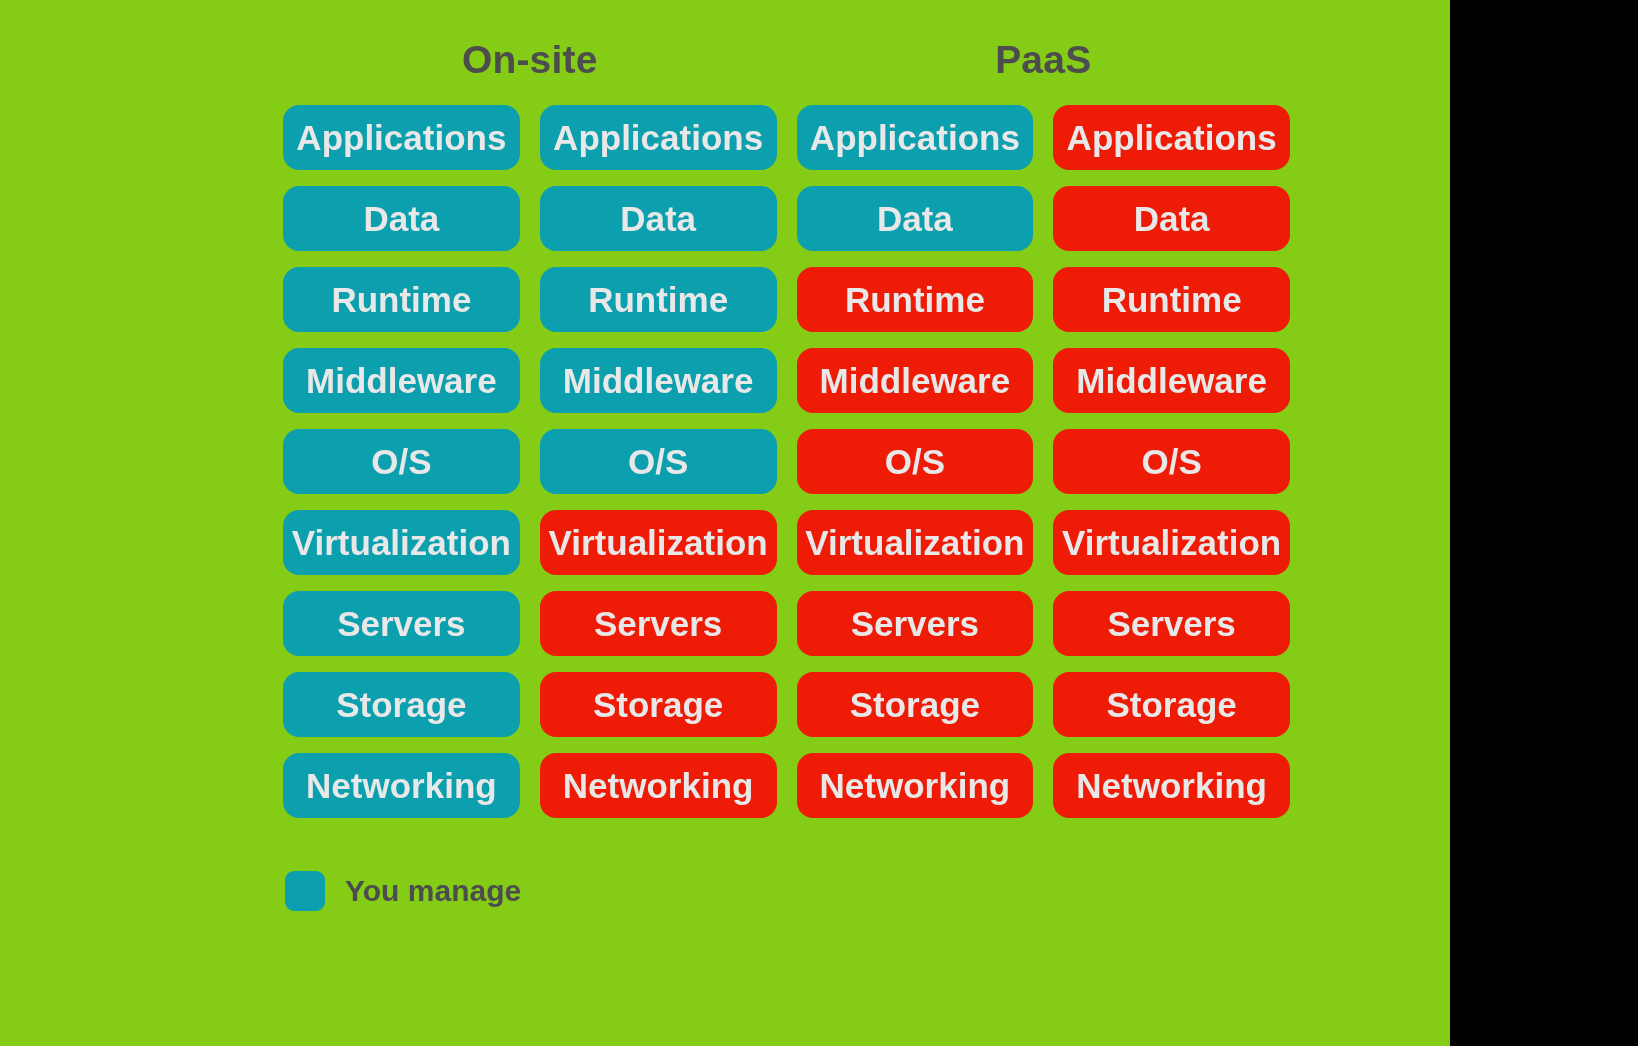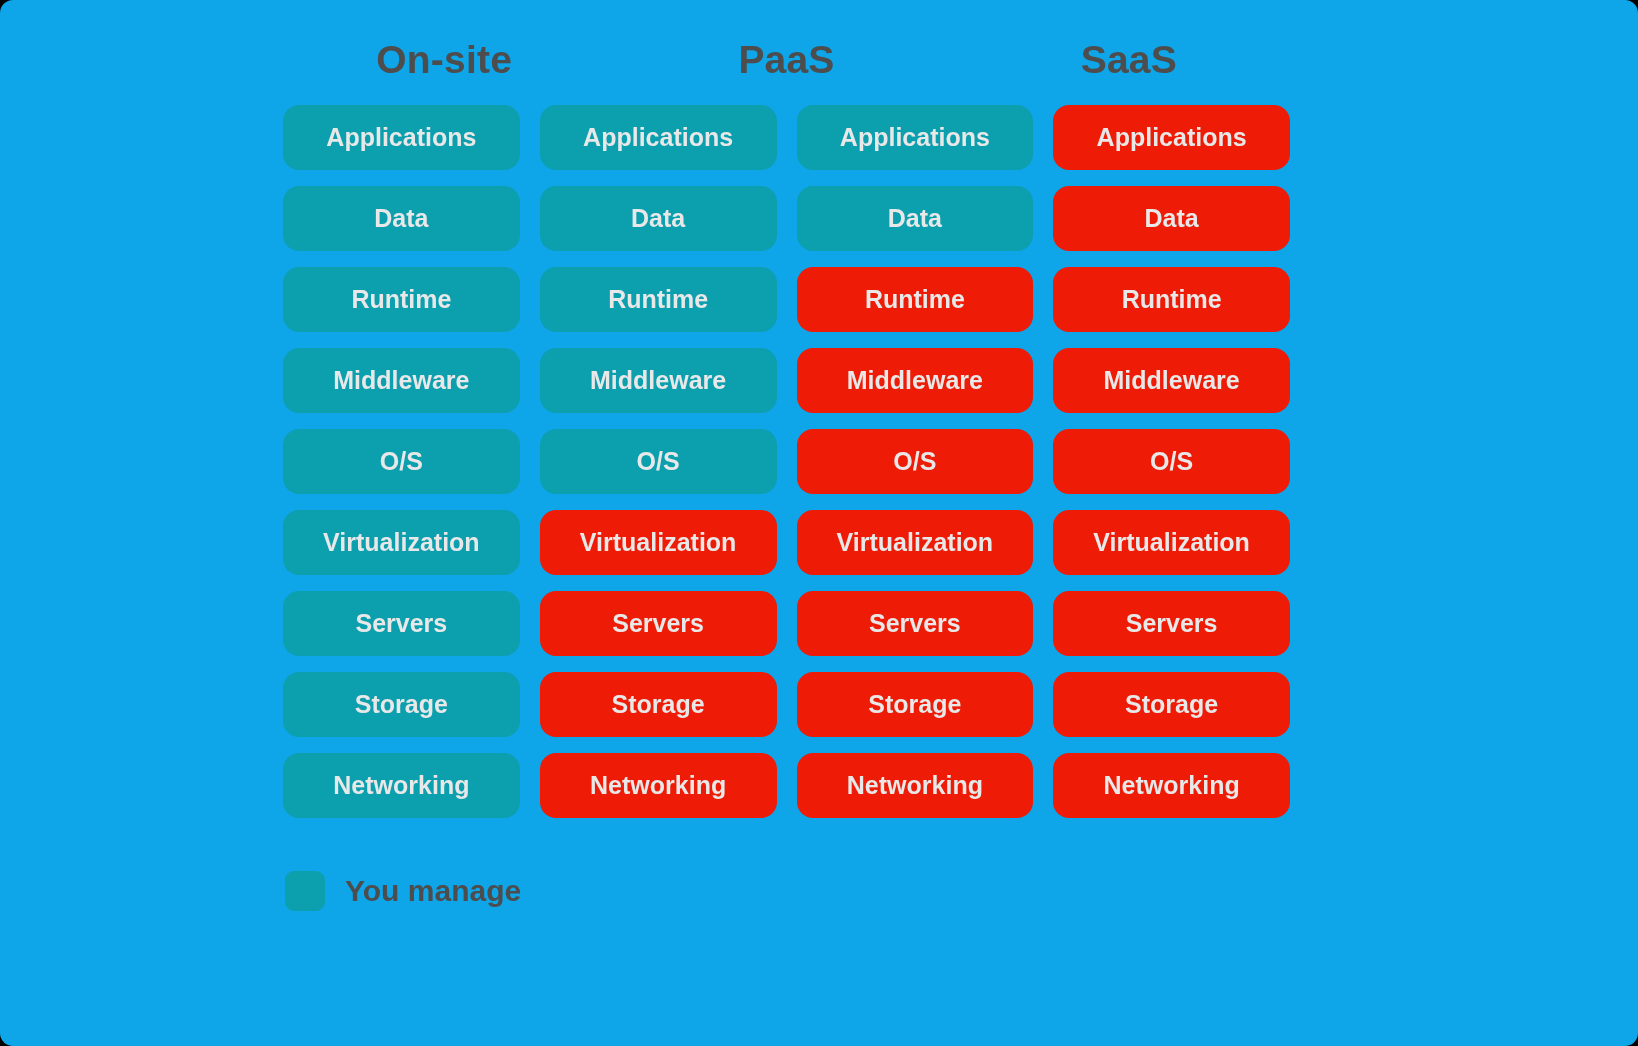--- a/index.html
+++ b/index.html
@@ -12,24 +12,23 @@
     overflow: hidden;
   }
 
   body {
     font-family: "Liberation Sans", "DejaVu Sans", sans-serif;
     -webkit-font-smoothing: antialiased;
   }
 
   #diagram {
     position: relative;
-    width: 1638px;
+    width: 1450px;
     height: 1046px;
-    background: #0ea5e9;
-    border-radius: 13px;
+    background: #84cc16;
   }
 
   
   .header-row {
     position: absolute;
     left: 283px;
     top: 28px;
     width: 1007px;
     height: 62px;
     display: flex;
@@ -67,21 +66,21 @@
   }
 
   .cell {
     flex: 1 1 0;
     height: 65px;
     border-radius: 16px;
     display: flex;
     align-items: center;
     justify-content: center;
     color: #e8e8e8;
-    font-size: 25px;
+    font-size: 35px;
     font-weight: bold;
     line-height: 1;
     white-space: nowrap;
     user-select: none;
   }
 
   .cell.you { background: #0c9fae; }
   .cell.provider { background: #ee1c06; }
 
   
@@ -120,21 +119,20 @@
   }
 </style>
 </head>
 <body>
 
 <div id="diagram">
 
   <div class="header-row">
       <div class="col-header">On-site</div>
       <div class="col-header">PaaS</div>
-      <div class="col-header">SaaS</div>
     </div>
 
   <div class="matrix">
       <div class="matrix-row">
         <div class="cell you">Applications</div>
         <div class="cell you">Applications</div>
         <div class="cell you">Applications</div>
         <div class="cell provider">Applications</div>
       </div>
       <div class="matrix-row">

